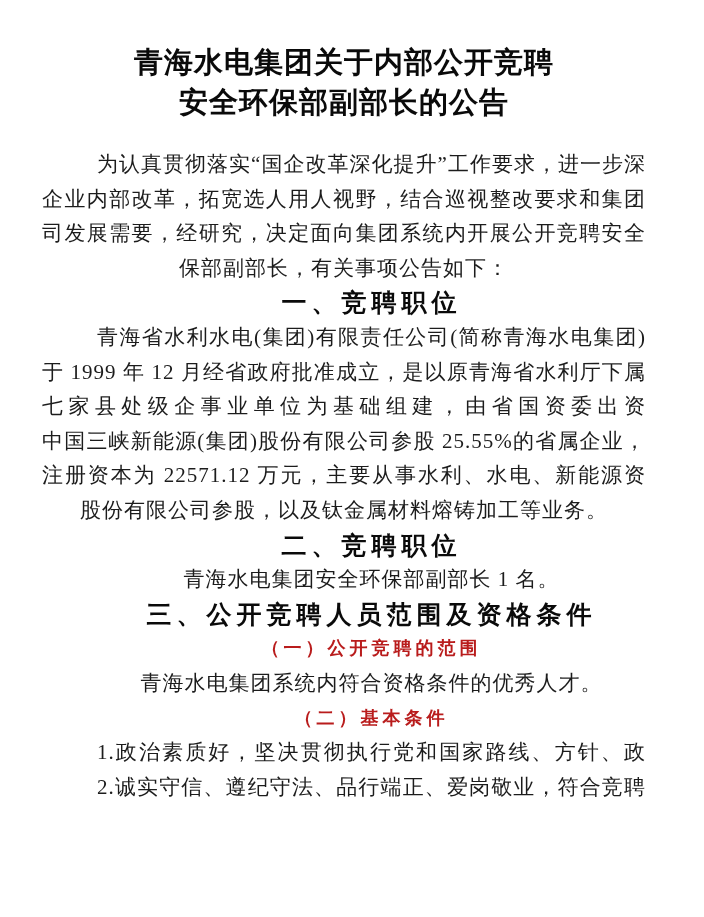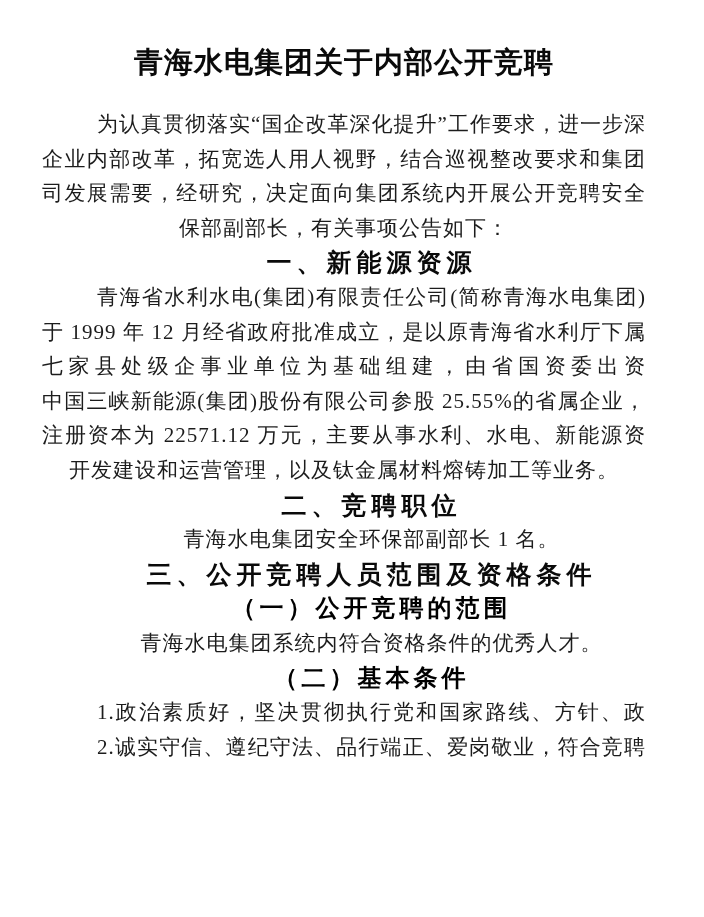--- a/index.html
+++ b/index.html
@@ -46,45 +46,46 @@
   .line.heading{
     font-family:"Liberation Sans", sans-serif;
     font-weight:bold;
     font-size:25px;
     letter-spacing:5px;
     color:#0a0a0a;
   }
   .line.subheading{
     font-family:"Liberation Serif", serif;
     font-weight:bold;
-    font-size:24px;
+    font-size:18px;
     letter-spacing:4px;
-    color:#000000;
+    color:#b91c1c;
   }
 </style>
 </head>
 <body>
 
 <div class="page">
   <div class="doc">
     <div class="title">
       <div>青海水电集团关于内部公开竞聘</div>
+      <div>安全环保部副部长的公告</div>
     </div>
     <div class="content" id="content">
         <div class="line para indent fill">为认真贯彻落实“国企改革深化提升”工作要求，进一步深化</div>
         <div class="line para fill">企业内部改革，拓宽选人用人视野，结合巡视整改要求和集团公</div>
         <div class="line para fill">司发展需要，经研究，决定面向集团系统内开展公开竞聘安全环</div>
         <div class="line para">保部副部长，有关事项公告如下：</div>
-        <div class="line heading indent">一、新能源资源</div>
+        <div class="line heading indent">一、竞聘职位</div>
         <div class="line para indent fill">青海省水利水电(集团)有限责任公司(简称青海水电集团)</div>
         <div class="line para fill">于 1999 年 12 月经省政府批准成立，是以原青海省水利厅下属的</div>
         <div class="line para fill">七家县处级企事业单位为基础组建，由省国资委出资 57.01%、</div>
         <div class="line para fill">中国三峡新能源(集团)股份有限公司参股 25.55%的省属企业，</div>
         <div class="line para fill">注册资本为 22571.12 万元，主要从事水利、水电、新能源资源</div>
-        <div class="line para">开发建设和运营管理，以及钛金属材料熔铸加工等业务。</div>
+        <div class="line para">股份有限公司参股，以及钛金属材料熔铸加工等业务。</div>
         <div class="line heading indent">二、竞聘职位</div>
         <div class="line para indent">青海水电集团安全环保部副部长 1 名。</div>
         <div class="line heading indent">三、公开竞聘人员范围及资格条件</div>
         <div class="line subheading indent">（一）公开竞聘的范围</div>
         <div class="line para indent">青海水电集团系统内符合资格条件的优秀人才。</div>
         <div class="line subheading indent">（二）基本条件</div>
         <div class="line para indent fill">1.政治素质好，坚决贯彻执行党和国家路线、方针、政策；</div>
         <div class="line para indent fill">2.诚实守信、遵纪守法、品行端正、爱岗敬业，符合竞聘岗</div>
       </div>
   </div>

